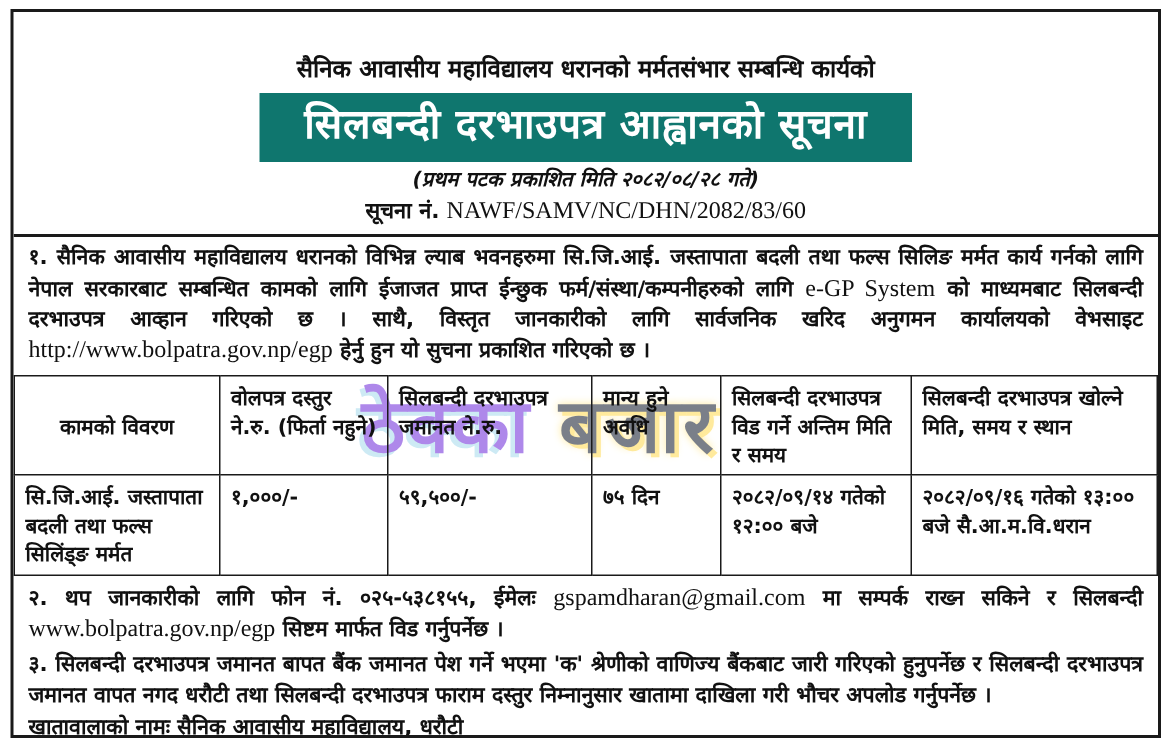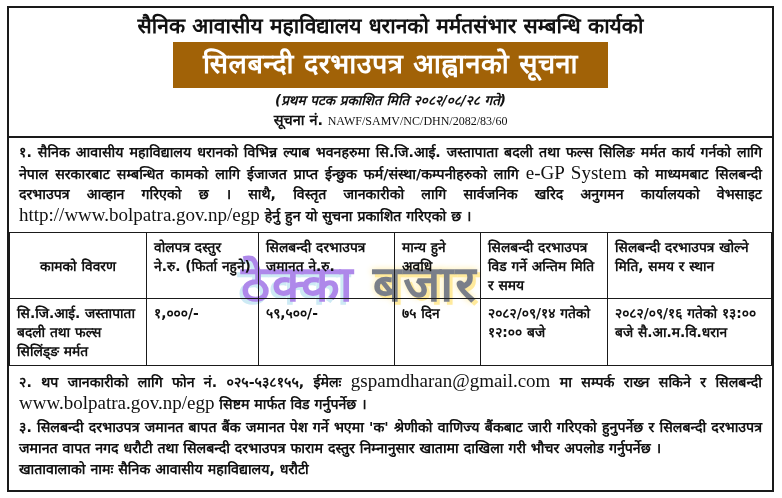--- a/index.html
+++ b/index.html
@@ -7,37 +7,37 @@
     width:782px;height:498px;position:relative;background:#ffffff;
     font-family:"DejaVu Sans",sans-serif;color:#111;
     -webkit-font-smoothing:antialiased;overflow:hidden;
   }
   .sheet{
     position:absolute;left:7px;top:6px;width:763px;height:482px;
     border:2px solid #1a1a1a;background:transparent;overflow:hidden;
   }
   
   .head{ text-align:center;padding-top:7px; }
-  .doc-title{ font-size:21px;font-weight:bold;line-height:22px; }
+  .doc-title{ font-size:16px;font-weight:bold;line-height:22px;margin-top:20px; }
   .banner{
     display:block;width:fit-content;margin:5px auto 3px auto;
-    background:#a16207;color:#ffffff;font-weight:bold;font-size:27px;
+    background:#0f766e;color:#ffffff;font-weight:bold;font-size:27px;
     line-height:34px;padding:5px 30px 7px 30px;letter-spacing:.5px;
   }
   .publish{ font-size:13.5px;font-weight:bold;font-style:italic;line-height:19px; }
   .notice-no{ font-size:14.5px;line-height:21px; }
   .notice-no .lbl{ font-weight:bold; }
-  .latin-serif{ font-family:"Liberation Serif",serif;font-weight:normal;font-size:12px; }
+  .latin-serif{ font-family:"Liberation Serif",serif;font-weight:normal;font-size:16px; }
   .rule{ border:0;border-top:2px solid #1a1a1a;margin:4px 0 0 0; }
   
   .para{
     font-size:14.2px;font-weight:bold;line-height:20.5px;
     text-align:justify;margin:0;padding:4px 10px 3px 10px;
   }
-  .para .latin-serif{ font-size:19px; }
+  .para .latin-serif{ font-size:16px; }
   
   table.tender{
     width:100%;border-collapse:collapse;table-layout:fixed;margin-top:3px;
   }
   table.tender th,table.tender td{
     border:1.6px solid #1a1a1a;font-size:13.8px;font-weight:bold;
     padding:4px 7px;vertical-align:top;word-wrap:break-word;
   }
   table.tender th{ text-align:left;height:50px; }
   table.tender th.c-work{ text-align:center;vertical-align:middle; }

